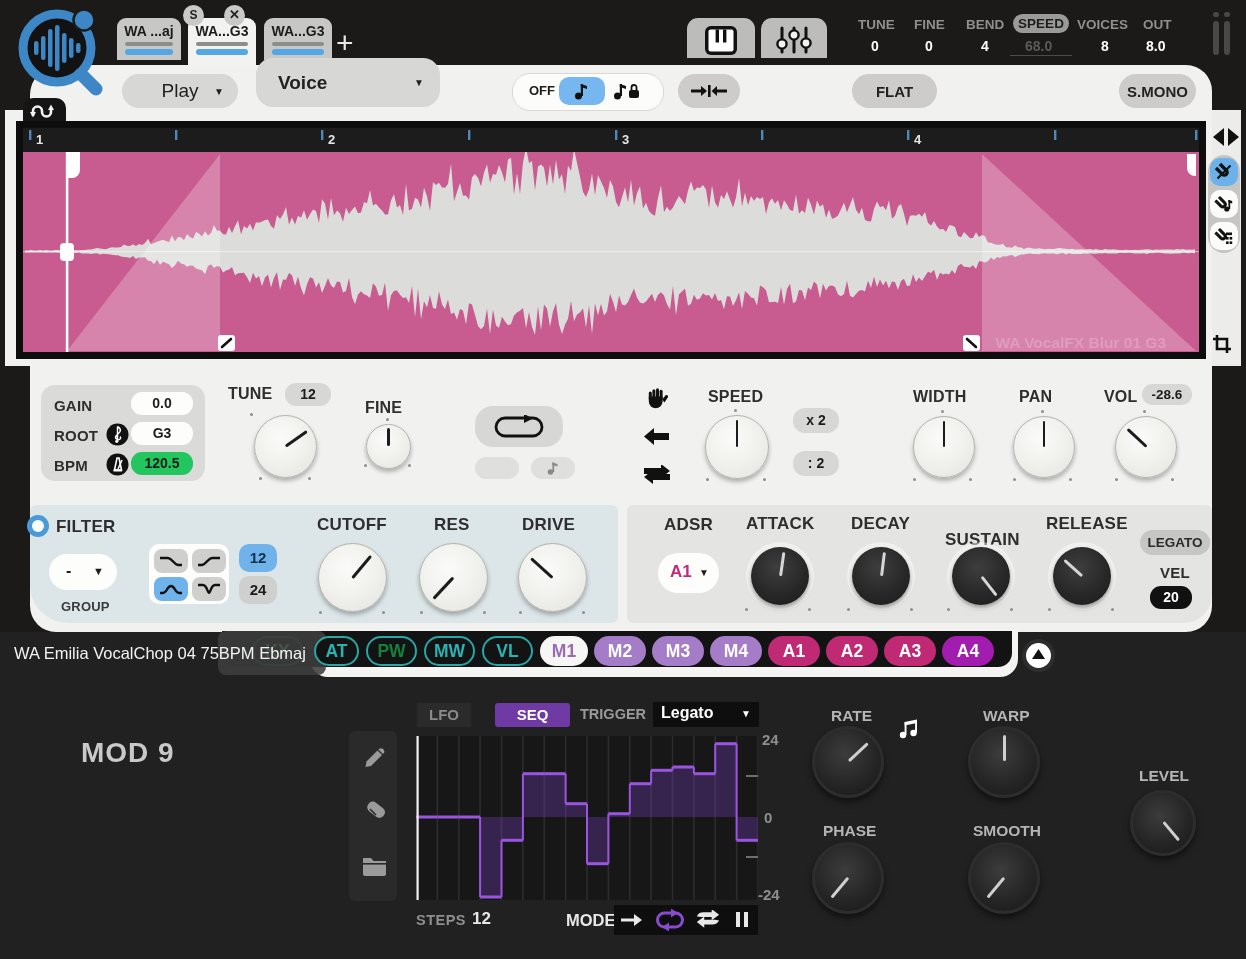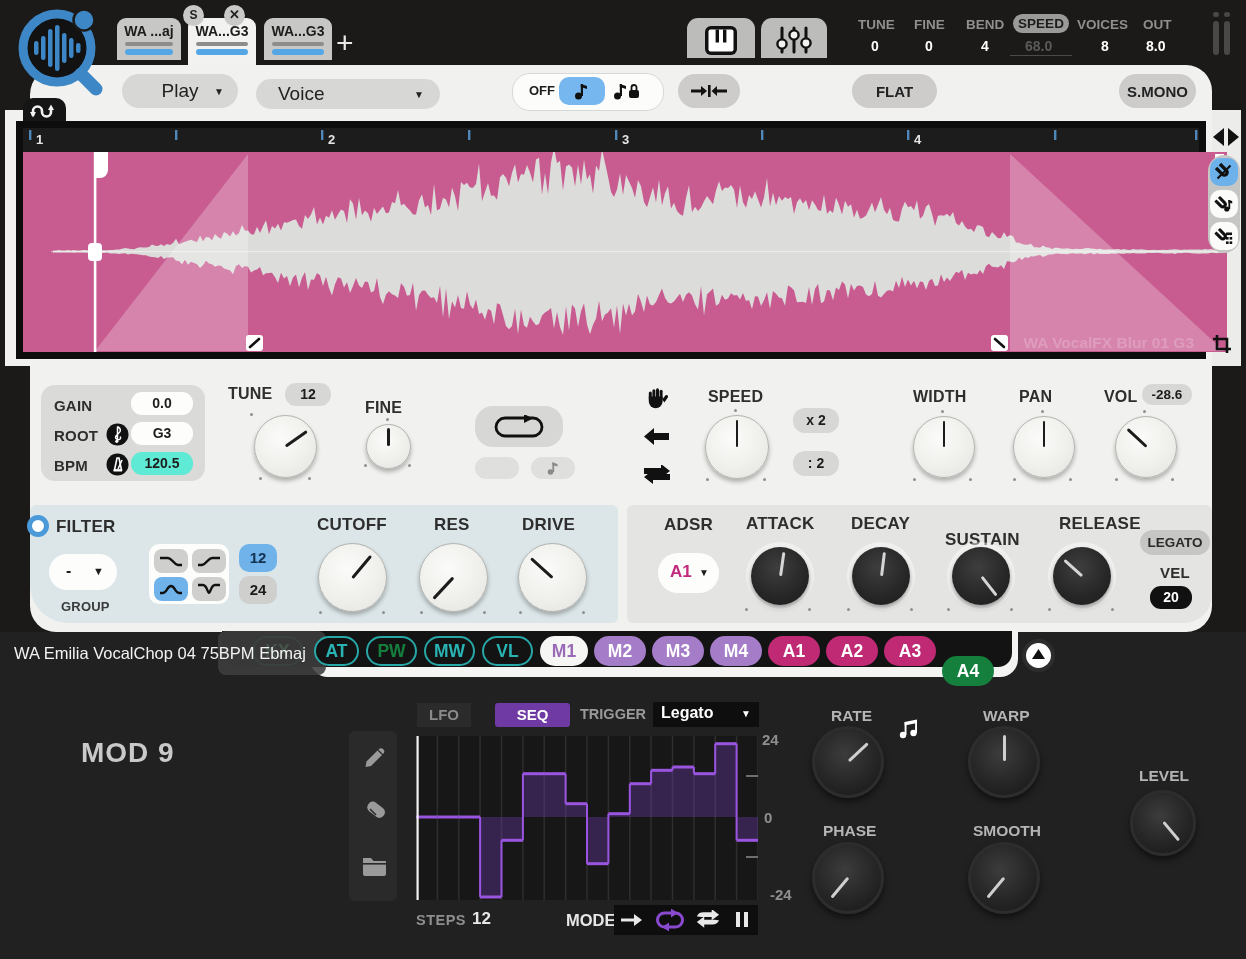--- a/index.html
+++ b/index.html
@@ -92,21 +92,21 @@
 <div class="toplbl" style="left:1077px;top:17px;">VOICES</div>
 <div class="topval" style="left:1101px;top:38px;">8</div>
 <div class="toplbl" style="left:1143px;top:17px;">OUT</div>
 <div class="topval" style="left:1146px;top:38px;">8.0</div>
 <div class="abs" style="left:1213px;top:12px;width:6px;height:5px;border-radius:3px;background:#4a4846;"></div>
 <div class="abs" style="left:1224px;top:12px;width:6px;height:5px;border-radius:3px;background:#4a4846;"></div>
 <div class="abs" style="left:1213px;top:21px;width:6px;height:34px;border-radius:3px;background:#4a4846;"></div>
 <div class="abs" style="left:1224px;top:21px;width:6px;height:34px;border-radius:3px;background:#4a4846;"></div>
 
 <div class="pill" style="left:122px;top:74px;width:116px;height:34px;font-size:19px;font-weight:normal;">Play<span style="position:absolute;right:14px;font-size:10px;">▼</span></div>
-<div class="pill" style="left:256px;top:79px;width:162px;height:30px;font-size:19px;font-weight:normal;justify-content:flex-start;padding-left:22px;">Voice<span style="position:absolute;right:16px;font-size:10px;">▼</span></div>
+<div class="pill" style="left:256px;top:58px;width:162px;height:49px;font-size:19px;font-weight:bold;justify-content:flex-start;padding-left:22px;">Voice<span style="position:absolute;right:16px;font-size:10px;">▼</span></div>
 <div class="abs" style="left:512px;top:73px;width:150px;height:36px;background:#fcfcfa;border:1px solid #d8d8d6;border-radius:18px;"></div>
 <div class="abs" style="left:522px;top:80px;width:40px;height:22px;color:#1c1c1c;font-weight:bold;font-size:13px;text-align:center;line-height:22px;">OFF</div>
 <div class="abs" style="left:559px;top:77px;width:46px;height:28px;background:#76b7f0;border-radius:10px;"></div>
 <svg class="abs" style="left:574px;top:82px;" width="16" height="18" viewBox="0 0 16 18">
     <circle cx="4.5" cy="14" r="3.5" fill="#111"></circle>
     <rect x="6.8" y="2" width="2.2" height="12" fill="#111"></rect>
     <path d="M6.8 2 L13 4 L13 7 L6.8 5 Z" fill="#111"></path>
   </svg>
 <svg class="abs" style="left:613px;top:82px;" width="30" height="18" viewBox="0 0 30 18">
     <circle cx="4.5" cy="14" r="3.5" fill="#111"></circle>
@@ -152,21 +152,21 @@
         <rect x="1031" y="2" width="2.4" height="10"></rect>
         <rect x="1172" y="2" width="2.4" height="10"></rect>
       </g>
 <g fill="#e6e6e6" font-family="Liberation Sans,sans-serif" font-size="13" font-weight="bold">
         <text x="13" y="16">1</text>
         <text x="305" y="16">2</text>
         <text x="599" y="16">3</text>
         <text x="891" y="16">4</text>
       </g>
 </svg></div>
-<div class="abs" style="left:23px;top:152px;width:1176px;height:200px;background:#c85b90;overflow:hidden;padding-left:28px;">
+<div class="abs" style="left:23px;top:152px;width:1176px;height:200px;background:#c85b90;overflow:hidden;">
 <svg width="1176" height="200" viewBox="0 0 1176 200">
 <polygon points="2,98.5 5,98.5 8,98.1 11,98.4 14,98.5 17,97.9 20,98.4 23,98.1 26,98.4 29,98.5 32,98.1 35,98.1 38,98.5 41,97.9 44,98.2 47,98.5 50,98.1 53,98.3 56,98.2 59,98.0 62,98.1 65,97.4 68,97.5 71,96.8 74,96.1 77,96.6 80,97.1 83,97.3 86,96.1 89,95.2 92,95.4 95,95.6 98,94.9 101,92.4 104,93.7 107,93.9 110,92.2 113,93.9 116,92.0 119,93.0 122,91.0 125,86.8 128,92.2 131,90.9 134,89.8 137,88.8 140,87.7 143,88.9 146,90.0 149,83.6 152,89.2 155,85.1 158,85.3 161,88.2 164,82.1 167,84.9 170,86.8 173,79.9 176,81.4 179,84.6 182,79.2 185,83.4 188,80.9 191,72.9 194,78.7 197,78.5 200,82.3 203,82.5 206,74.7 209,81.1 212,74.2 215,68.2 218,82.3 221,74.1 224,76.4 227,71.8 230,78.6 233,70.3 236,70.7 239,69.6 242,68.0 245,67.5 248,74.0 251,76.8 254,63.1 257,66.9 260,62.6 263,55.1 266,72.6 269,65.6 272,72.6 275,63.8 278,65.7 281,58.3 284,67.8 287,62.2 290,57.6 293,59.0 296,71.1 299,47.3 302,51.4 305,67.8 308,45.8 311,63.2 314,58.5 317,61.3 320,69.7 323,55.7 326,62.1 329,58.1 332,54.5 335,61.3 338,60.5 341,50.1 344,51.3 347,38.1 350,53.4 353,51.8 356,55.4 359,58.5 362,62.5 365,62.5 368,48.2 371,42.2 374,55.6 377,53.0 380,63.0 383,31.7 386,58.5 389,56.7 392,45.8 395,47.4 398,55.4 401,35.4 404,44.3 407,58.9 410,29.9 413,33.1 416,30.8 419,35.4 422,35.8 425,31.9 428,11.6 431,49.3 434,40.1 437,30.9 440,43.8 443,43.4 446,47.8 449,25.3 452,21.9 455,25.8 458,34.3 461,20.7 464,12.3 467,30.6 470,21.9 473,22.8 476,13.1 479,20.5 482,30.6 485,7.6 488,5.7 491,42.7 494,21.1 497,41.9 500,10.6 503,-4.2 506,11.1 509,9.1 512,38.4 515,14.6 518,12.4 521,15.5 524,34.5 527,12.5 530,32.4 533,7.8 536,27.6 539,22.2 542,41.7 545,13.5 548,19.0 551,-3.0 554,10.7 557,24.4 560,40.1 563,45.0 566,37.4 569,21.3 572,42.9 575,22.9 578,29.5 581,35.9 584,45.7 587,28.0 590,34.3 593,50.0 596,55.2 599,45.2 602,35.2 605,50.5 608,27.6 611,53.6 614,41.3 617,34.3 620,56.6 623,50.8 626,59.0 629,62.2 632,63.8 635,45.7 638,33.3 641,60.2 644,54.7 647,59.0 650,55.4 653,49.3 656,43.9 659,48.0 662,52.3 665,38.4 668,29.3 671,39.1 674,35.6 677,36.0 680,32.9 683,37.5 686,56.1 689,33.2 692,50.3 695,55.7 698,43.0 701,47.0 704,39.2 707,47.6 710,55.4 713,45.5 716,26.1 719,54.6 722,40.6 725,53.2 728,44.1 731,48.7 734,44.9 737,47.1 740,45.1 743,61.9 746,50.2 749,46.2 752,51.7 755,48.0 758,58.2 761,48.3 764,52.4 767,57.9 770,59.1 773,42.6 776,61.8 779,58.2 782,61.1 785,45.6 788,52.7 791,62.5 794,48.4 797,54.7 800,52.3 803,65.8 806,57.6 809,66.7 812,65.8 815,63.6 818,57.3 821,50.6 824,60.3 827,52.7 830,45.0 833,57.7 836,62.2 839,55.8 842,68.1 845,69.3 848,69.6 851,56.7 854,49.4 857,55.2 860,54.0 863,58.3 866,48.2 869,66.7 872,63.7 875,54.5 878,52.0 881,61.7 884,73.9 887,63.8 890,63.2 893,63.7 896,61.7 899,64.7 902,59.9 905,71.1 908,73.6 911,68.9 914,74.5 917,77.4 920,76.8 923,80.1 926,73.3 929,73.6 932,75.1 935,84.0 938,85.2 941,80.1 944,82.9 947,86.3 950,86.1 953,80.2 956,85.0 959,82.9 962,84.3 965,90.5 968,90.7 971,91.9 974,92.8 977,92.8 980,91.7 983,95.2 986,95.2 989,95.8 992,93.5 995,95.2 998,95.5 1001,97.1 1004,95.8 1007,95.8 1010,96.4 1013,96.8 1016,96.2 1019,96.7 1022,97.3 1025,96.7 1028,97.0 1031,97.1 1034,96.3 1037,96.1 1040,96.6 1043,96.8 1046,97.2 1049,96.8 1052,97.5 1055,97.6 1058,97.2 1061,97.5 1064,97.3 1067,97.0 1070,97.8 1073,97.0 1076,97.7 1079,98.0 1082,97.1 1085,97.4 1088,97.6 1091,97.2 1094,97.7 1097,97.9 1100,98.0 1103,97.7 1106,97.9 1109,98.0 1112,97.7 1115,98.0 1118,97.7 1121,97.4 1124,97.2 1127,97.5 1130,97.9 1133,97.5 1136,97.8 1139,97.4 1142,97.6 1145,97.4 1148,97.5 1151,97.8 1154,97.1 1157,97.5 1160,97.1 1163,97.8 1166,97.5 1169,97.7 1172,97.3 1172,101.2 1169,100.7 1166,101.2 1163,100.9 1160,100.7 1157,101.4 1154,101.4 1151,101.4 1148,101.7 1145,101.4 1142,101.4 1139,100.9 1136,100.8 1133,100.8 1130,101.2 1127,101.1 1124,101.9 1121,101.2 1118,101.4 1115,101.4 1112,101.4 1109,100.9 1106,100.8 1103,100.9 1100,101.0 1097,100.8 1094,101.5 1091,101.6 1088,101.5 1085,101.6 1082,101.0 1079,101.5 1076,101.3 1073,101.8 1070,101.8 1067,101.2 1064,101.8 1061,101.5 1058,101.9 1055,101.9 1052,101.9 1049,102.0 1046,101.3 1043,102.4 1040,101.0 1037,101.6 1034,102.2 1031,101.6 1028,101.6 1025,101.7 1022,101.3 1019,101.4 1016,102.2 1013,102.0 1010,101.9 1007,101.6 1004,101.7 1001,102.4 998,102.6 995,103.7 992,104.9 989,103.0 986,103.5 983,104.6 980,104.2 977,106.1 974,105.1 971,108.0 968,105.5 965,109.2 962,110.6 959,109.6 956,109.3 953,117.1 950,113.3 947,115.5 944,115.1 941,114.8 938,111.7 935,114.1 932,122.0 929,118.0 926,122.5 923,121.5 920,122.6 917,120.8 914,127.9 911,117.7 908,120.9 905,119.7 902,124.3 899,128.9 896,125.5 893,130.0 890,122.3 887,133.6 884,134.1 881,126.8 878,129.1 875,138.1 872,130.1 869,129.6 866,136.6 863,128.8 860,133.6 857,127.5 854,135.1 851,124.8 848,135.9 845,128.8 842,139.5 839,138.0 836,138.8 833,142.0 830,145.6 827,143.8 824,128.8 821,142.1 818,144.2 815,142.4 812,135.0 809,133.4 806,133.9 803,138.6 800,131.8 797,146.4 794,132.4 791,129.4 788,138.1 785,135.4 782,148.2 779,138.5 776,137.9 773,149.4 770,151.3 767,131.8 764,137.0 761,152.9 758,135.1 755,151.1 752,149.7 749,149.9 746,150.2 743,138.2 740,135.2 737,133.4 734,153.7 731,146.3 728,145.4 725,141.7 722,138.9 719,157.1 716,140.3 713,148.3 710,154.0 707,144.4 704,144.3 701,157.2 698,148.1 695,148.9 692,141.1 689,147.6 686,142.9 683,143.5 680,141.3 677,146.6 674,147.8 671,142.8 668,151.7 665,153.7 662,136.5 659,139.4 656,142.2 653,163.5 650,134.0 647,157.4 644,152.3 641,143.4 638,140.3 635,142.8 632,150.0 629,141.8 626,145.6 623,149.5 620,151.5 617,150.5 614,145.7 611,136.6 608,143.0 605,150.0 602,153.5 599,152.6 596,143.6 593,160.2 590,149.7 587,141.7 584,159.5 581,163.4 578,151.7 575,163.6 572,151.4 569,182.3 566,153.6 563,175.7 560,156.3 557,160.5 554,162.5 551,169.2 548,148.8 545,166.8 542,172.7 539,182.2 536,172.4 533,151.3 530,159.2 527,174.9 524,156.4 521,152.4 518,178.6 515,154.6 512,183.0 509,175.1 506,159.9 503,176.5 500,156.0 497,158.8 494,160.6 491,163.5 488,172.1 485,173.3 482,169.5 479,164.8 476,175.7 473,173.4 470,157.5 467,182.3 464,156.8 461,174.1 458,177.2 455,174.1 452,163.1 449,152.5 446,151.3 443,172.6 440,158.5 437,156.9 434,167.7 431,160.5 428,162.0 425,147.6 422,157.0 419,152.5 416,139.3 413,156.8 410,156.0 407,143.0 404,155.5 401,149.3 398,167.2 395,136.4 392,165.5 389,133.8 386,151.0 383,145.3 380,146.1 377,142.7 374,138.5 371,138.7 368,143.2 365,159.1 362,130.7 359,143.0 356,143.8 353,134.7 350,131.2 347,146.0 344,143.5 341,142.2 338,139.3 335,142.6 332,152.2 329,144.9 326,125.9 323,139.1 320,140.5 317,129.9 314,129.4 311,136.1 308,133.5 305,126.0 302,134.0 299,141.1 296,130.3 293,135.6 290,126.4 287,125.3 284,132.2 281,143.6 278,136.0 275,124.7 272,134.1 269,123.3 266,121.0 263,127.7 260,127.5 257,137.9 254,119.9 251,125.8 248,135.6 245,122.5 242,125.4 239,134.2 236,124.0 233,126.6 230,120.7 227,131.1 224,125.2 221,120.7 218,120.9 215,121.3 212,123.3 209,115.0 206,117.5 203,118.4 200,120.4 197,114.7 194,113.9 191,115.9 188,112.3 185,114.0 182,122.3 179,118.3 176,117.4 173,116.4 170,113.8 167,113.4 164,114.7 161,112.2 158,111.5 155,108.7 152,113.3 149,116.0 146,112.3 143,111.1 140,109.7 137,112.7 134,107.8 131,112.2 128,109.0 125,108.7 122,105.2 119,105.4 116,105.5 113,106.9 110,104.0 107,106.1 104,105.3 101,105.0 98,104.4 95,103.3 92,103.2 89,102.7 86,102.2 83,101.9 80,101.7 77,102.6 74,101.3 71,101.5 68,101.9 65,101.4 62,101.4 59,101.6 56,100.6 53,100.9 50,100.8 47,100.5 44,100.6 41,100.9 38,100.6 35,100.8 32,100.5 29,100.5 26,100.6 23,100.7 20,100.5 17,100.5 14,100.5 11,100.5 8,100.5 5,100.5 2,100.5" fill="#dcdcda"></polygon>
 <rect x="0" y="99" width="1176" height="1.2" fill="rgba(255,255,255,0.45)"></rect>
 <polygon points="44,199 197,2 197,199" fill="rgba(255,255,255,0.25)"></polygon>
 <polygon points="959,2 1173,199 959,199" fill="rgba(255,255,255,0.25)"></polygon>
 <text x="1143" y="196" text-anchor="end" font-family="Liberation Sans,sans-serif" font-size="15.5" font-weight="bold" fill="#df9dbd">WA VocalFX Blur 01 G3</text>
 <rect x="42.8" y="0" width="2.6" height="200" fill="#fff"></rect>
 <path d="M44 0 h13 v18 a8 8 0 0 1 -8 8 h-5 Z" fill="#fff"></path>
 <rect x="37" y="91" width="14" height="18" rx="4" fill="#fff"></rect>
 <path d="M1164 2 h9 v22 h-1 a8 8 0 0 1 -8 -8 Z" fill="#fff"></path>
@@ -235,21 +235,21 @@
     <circle cx="10.8" cy="18.3" r="1.6" fill="#fff"></circle>
   </svg>
 <div class="abs" style="left:131px;top:422px;width:62px;height:23px;background:#fdfdfb;border-radius:11px;color:#1c1c1c;font-weight:bold;font-size:14px;text-align:center;line-height:23px;">G3</div>
 <div class="lbl" style="left:54px;top:457px;font-size:15px;">BPM</div>
 <svg class="abs" style="left:106px;top:453px;" width="23" height="23" viewBox="0 0 23 23">
     <circle cx="11.5" cy="11.5" r="11" fill="#111"></circle>
     <path d="M8.5 17 L11 5 h2 L15.5 17 Z" fill="none" stroke="#fff" stroke-width="1.6"></path>
     <line x1="12" y1="16" x2="16" y2="7" stroke="#fff" stroke-width="1.6"></line>
     <rect x="7.5" y="16.5" width="8.5" height="2" fill="#fff"></rect>
   </svg>
-<div class="abs" style="left:131px;top:452px;width:62px;height:23px;background:#5eead4;border-radius:11px;color:#1c1c1c;font-weight:bold;font-size:14px;text-align:center;line-height:23px;">120.5</div>
+<div class="abs" style="left:131px;top:452px;width:62px;height:23px;background:#22c55e;border-radius:11px;color:#1c1c1c;font-weight:bold;font-size:14px;text-align:center;line-height:23px;">120.5</div>
 <div class="lbl" style="left:228px;top:385px;font-size:16px;">TUNE</div>
 <div class="abs" style="left:285px;top:383px;width:46px;height:23px;background:#d7d7d5;border-radius:11px;color:#1c1c1c;font-weight:bold;font-size:14px;text-align:center;line-height:23px;">12</div>
 <div class="knob" style="left:254px;top:415px;width:61px;height:61px;">
     <div class="ptr" style="transform:rotate(55deg);"></div>
   </div>
 <div class="dot" style="left:250px;top:413px;"></div>
 <div class="dot" style="left:259px;top:477px;"></div>
 <div class="dot" style="left:308px;top:477px;"></div>
 <div class="lbl" style="left:365px;top:399px;font-size:16px;">FINE</div>
 <div class="knob" style="left:366px;top:424px;width:43px;height:43px;">
@@ -385,21 +385,21 @@
     <div class="ptr" style="transform:rotate(7deg);"></div>
   </div>
 <div class="dot" style="left:847px;top:608px;"></div>
 <div class="dot" style="left:910px;top:608px;"></div>
 <div class="lbl" style="left:945px;top:530px;font-size:17px;">SUSTAIN</div>
 <div class="dknob" style="left:952px;top:547px;width:58px;height:58px;">
     <div class="ptr" style="transform:rotate(142deg);"></div>
   </div>
 <div class="dot" style="left:947px;top:608px;"></div>
 <div class="dot" style="left:1010px;top:608px;"></div>
-<div class="lbl" style="left:1046px;top:514px;font-size:17px;margin-left:13px;">RELEASE</div>
+<div class="lbl" style="left:1046px;top:514px;font-size:17px;">RELEASE</div>
 <div class="dknob" style="left:1053px;top:547px;width:58px;height:58px;">
     <div class="ptr" style="transform:rotate(-48deg);"></div>
   </div>
 <div class="dot" style="left:1048px;top:608px;"></div>
 <div class="dot" style="left:1111px;top:608px;"></div>
 <div class="abs" style="left:1140px;top:530px;width:70px;height:25px;background:#c6c6c4;border-radius:13px;color:#2a2a2a;font-weight:bold;font-size:13.5px;text-align:center;line-height:25px;">LEGATO</div>
 <div class="lbl" style="left:1160px;top:564px;font-size:15px;">VEL</div>
 <div class="abs" style="left:1150px;top:586px;width:42px;height:23px;background:#111;border-radius:11px;color:#fff;font-weight:bold;font-size:14px;text-align:center;line-height:23px;">20</div>
 
 <div class="abs" style="left:0px;top:632px;width:1246px;height:327px;background:#222121;"></div>
@@ -411,21 +411,21 @@
 <div class="mpill" style="left:366px;width:51px;background:#131313;border:2.5px solid #28a7a7;color:#15803d;box-sizing:border-box;">PW</div>
 <div class="mpill" style="left:424px;width:51px;background:#131313;border:2.5px solid #28a7a7;color:#2ab3b3;box-sizing:border-box;">MW</div>
 <div class="mpill" style="left:482px;width:51px;background:#131313;border:2.5px solid #28a7a7;color:#2ab3b3;box-sizing:border-box;">VL</div>
 <div class="mpill" style="left:540px;width:48px;background:#f6f6f4;color:#9a6ab8;">M1</div>
 <div class="mpill" style="left:594px;width:52px;background:#a47cc8;">M2</div>
 <div class="mpill" style="left:652px;width:52px;background:#a47cc8;">M3</div>
 <div class="mpill" style="left:710px;width:52px;background:#a47cc8;">M4</div>
 <div class="mpill" style="left:768px;width:52px;background:#c02a74;">A1</div>
 <div class="mpill" style="left:826px;width:52px;background:#c02a74;">A2</div>
 <div class="mpill" style="left:884px;width:52px;background:#c02a74;">A3</div>
-<div class="mpill" style="left:942px;width:52px;background:#15803d;margin-top:20px;">A4</div>
+<div class="mpill" style="left:942px;width:52px;background:#a21caf;">A4</div>
 <div class="abs" style="left:14px;top:644px;color:#f2f2f2;font-size:16.5px;">WA Emilia VocalChop 04 75BPM Ebmaj</div>
 <div class="abs" style="left:1022px;top:639px;width:33px;height:33px;border-radius:50%;background:#fff;border:4px solid #2e2d2d;box-sizing:border-box;"></div>
 <svg class="abs" style="left:1031px;top:648px;" width="15" height="13" viewBox="0 0 15 13">
     <path d="M7.5 1 L14 11 H1 Z" fill="#111"></path>
   </svg>
 
 <div class="lbl" style="left:81px;top:737px;font-size:28px;color:#c9c9c9;letter-spacing:1px;">MOD 9</div>
 <div class="abs" style="left:417px;top:703px;width:54px;height:24px;background:#2b2b2b;color:#8a8a8a;font-weight:bold;font-size:15px;text-align:center;line-height:24px;">LFO</div>
 <div class="abs" style="left:495px;top:703px;width:75px;height:24px;background:#6f3aa4;border-radius:3px;color:#fff;font-weight:bold;font-size:15px;text-align:center;line-height:24px;">SEQ</div>
 <div class="abs" style="left:580px;top:706px;color:#9a9a9a;font-weight:bold;font-size:14.5px;">TRIGGER</div>
@@ -509,21 +509,21 @@
 <rect x="277.9" y="36.2" width="21.4" height="3" fill="#9a55e0"></rect>
 <rect x="276.9" y="31.0" width="2" height="6.7" fill="#9a55e0"></rect>
 <rect x="299.2" y="6.2" width="21.4" height="3" fill="#9a55e0"></rect>
 <rect x="298.2" y="7.7" width="2" height="30.0" fill="#9a55e0"></rect>
 <rect x="320.6" y="102.8" width="21.4" height="3" fill="#9a55e0"></rect>
 <rect x="319.6" y="7.7" width="2" height="96.7" fill="#9a55e0"></rect>
 <rect x="0.5" y="0" width="2.2" height="164" fill="#f2f2f2"></rect>
 </svg></div>
 <div class="abs" style="left:762px;top:731px;color:#8f8f8f;font-weight:bold;font-size:15px;">24</div>
 <div class="abs" style="left:764px;top:809px;color:#8f8f8f;font-weight:bold;font-size:15px;">0</div>
-<div class="abs" style="left:758px;top:886px;color:#8f8f8f;font-weight:bold;font-size:15px;margin-left:12px;">-24</div>
+<div class="abs" style="left:758px;top:886px;color:#8f8f8f;font-weight:bold;font-size:15px;">-24</div>
 <div class="abs" style="left:746px;top:775px;width:12px;height:2px;background:#6f6f6f;"></div>
 <div class="abs" style="left:746px;top:856px;width:12px;height:2px;background:#6f6f6f;"></div>
 <div class="abs" style="left:416px;top:912px;color:#8f8f8f;font-weight:bold;font-size:14.5px;letter-spacing:.5px;">STEPS</div>
 <div class="abs" style="left:472px;top:909px;color:#e8e8e8;font-weight:bold;font-size:17px;">12</div>
 <div class="abs" style="left:566px;top:911px;color:#e8e8e8;font-weight:bold;font-size:16.5px;">MODE</div>
 <div class="abs" style="left:614px;top:905px;width:144px;height:30px;background:#0e0e0e;"></div>
 <svg class="abs" style="left:621px;top:913px;" width="21" height="14" viewBox="0 0 21 14">
     <path d="M0 5.5 h13 v-4.5 l8 6 l-8 6 v-4.5 h-13 Z" fill="#e8e8e8"></path>
   </svg>
 <svg class="abs" style="left:655px;top:909px;" width="30" height="22" viewBox="0 0 30 22">

